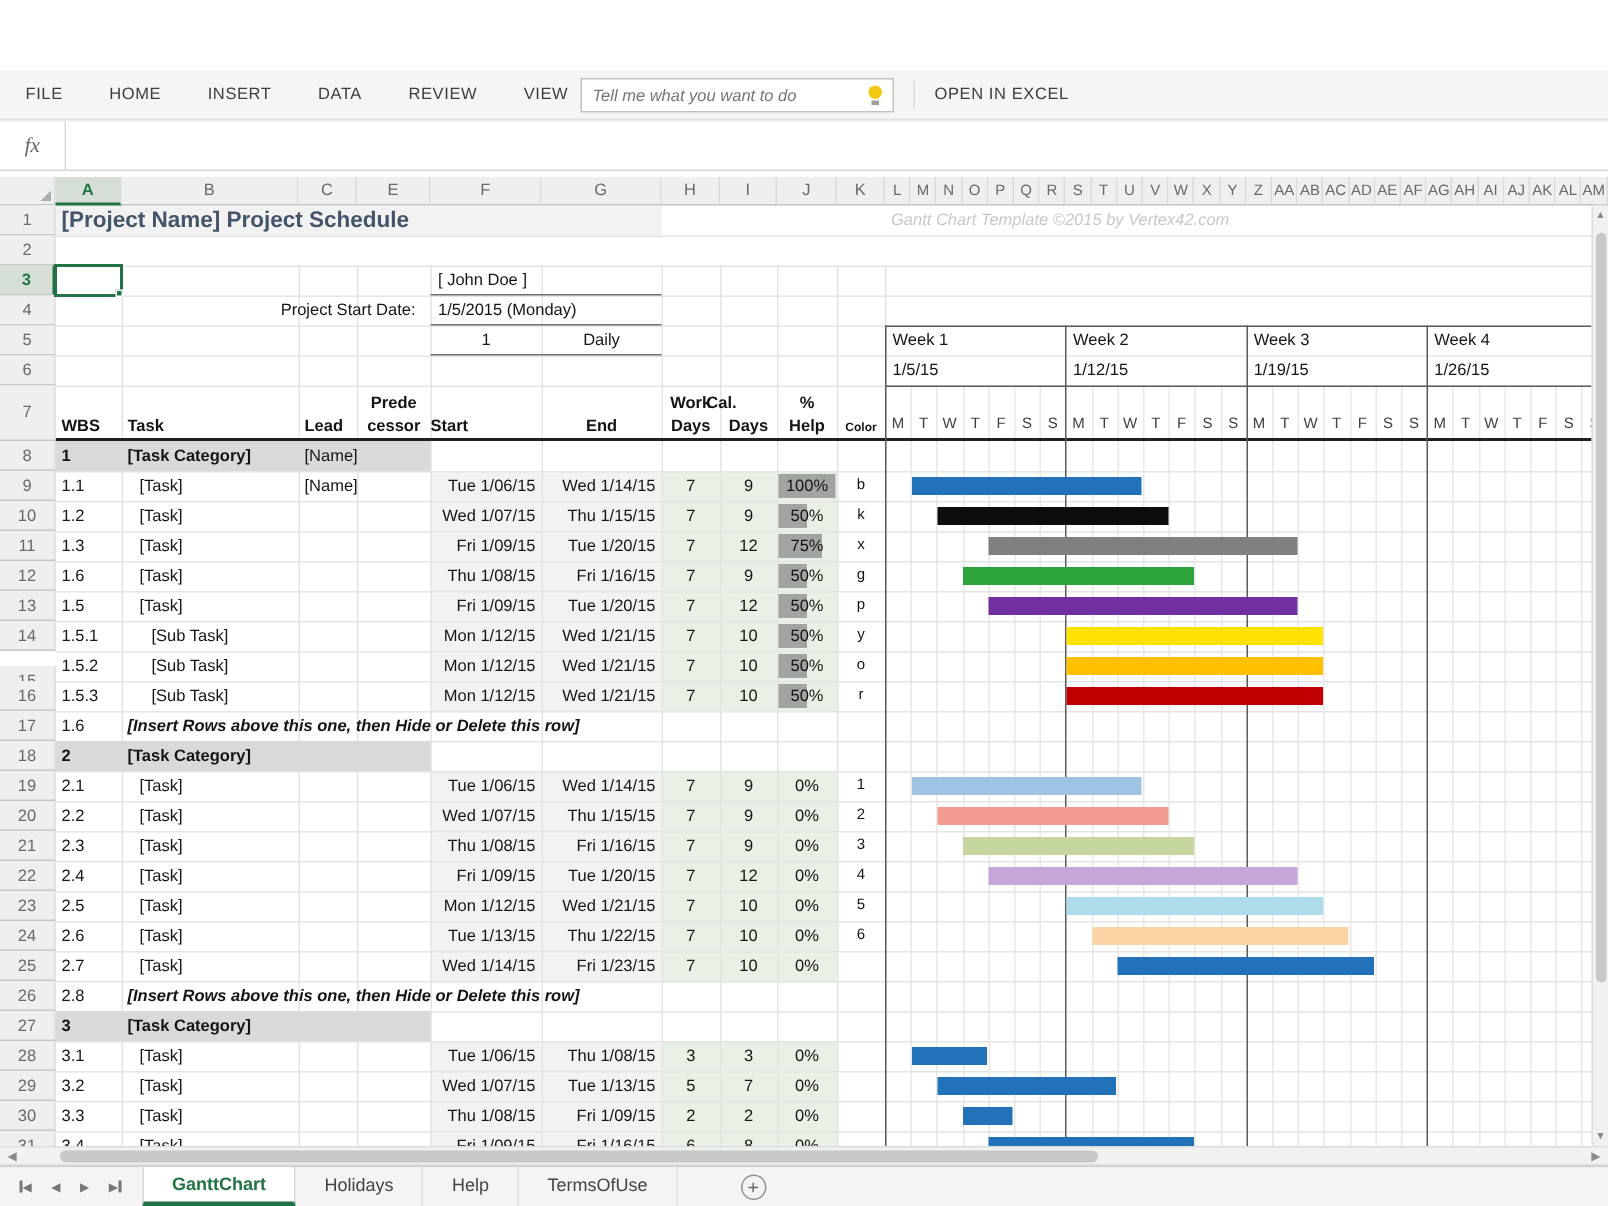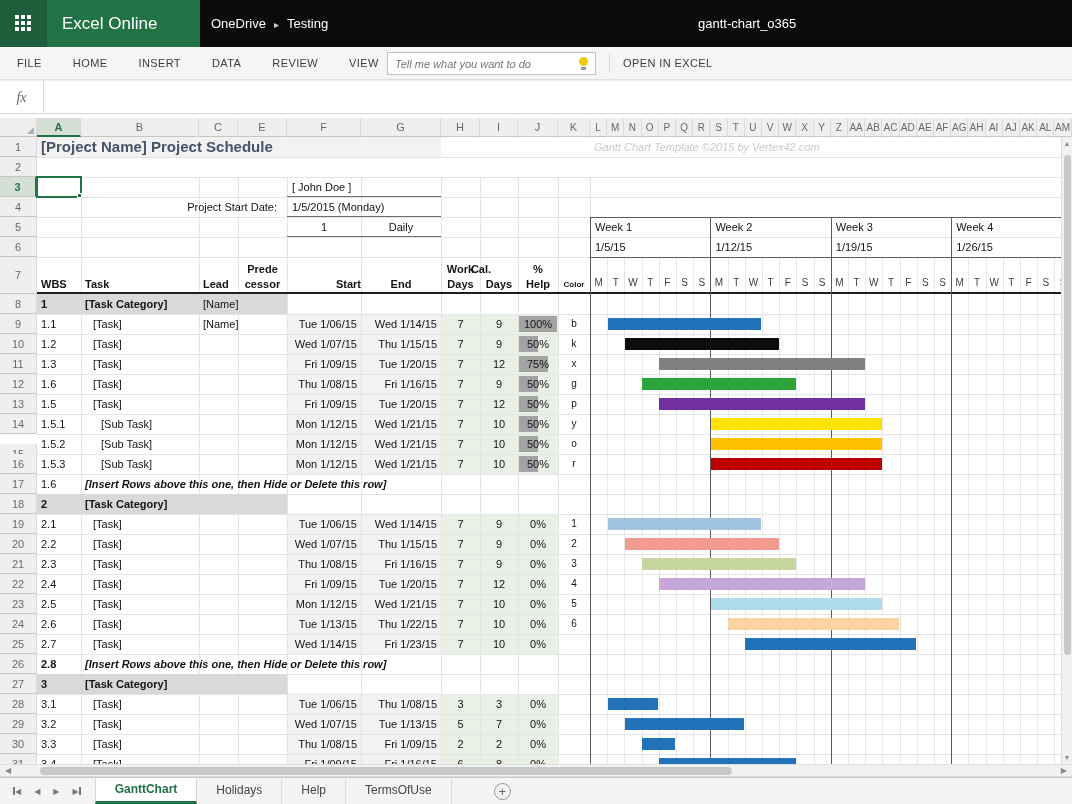--- a/index.html
+++ b/index.html
@@ -70,32 +70,20 @@
 #sheettabs{display:flex;align-items:stretch;}
 .sheettab{padding:0 19px;line-height:25px;font-size:12px;color:#444;cursor:pointer;border-right:1px solid #DEDEDE;}
 .sheettab.active{background:#fff;color:#217346;font-weight:700;border:1px solid #D6D6D6;border-top:0;border-bottom:3px solid #217346;line-height:23px;}
 .addsheet{margin-left:42px;align-self:center;width:17px;height:17px;border:1px solid #949494;border-radius:50%;text-align:center;line-height:15px;font-size:13px;color:#666;cursor:pointer;}
 </style>
 </head>
 <body>
 
 <div class="app">
 
-  <header class="topbar">
-    <div class="brandarea">
-      <div class="waffle">
-          <span class="dots"></span>
-        </div>
-      <span class="brand">Excel Online</span>
-    </div>
-    <div class="crumbs">
-      <span class="crumb">OneDrive</span><span class="crumb-sep">▸</span><span class="crumb">Testing</span>
-    </div>
-    <div class="doctitle">gantt-chart_o365</div>
-  </header>
 
   <nav class="menubar">
     <div class="menutabs" id="menutabs">
         <div class="menutab">FILE</div>
         <div class="menutab">HOME</div>
         <div class="menutab">INSERT</div>
         <div class="menutab">DATA</div>
         <div class="menutab">REVIEW</div>
         <div class="menutab">VIEW</div>
       </div>
@@ -297,21 +285,21 @@
       <div class="ct day" style="position: absolute; left: 985.6px; top: 155px; width: 17.2px; height: 20px;">W</div>
       <div class="ct day" style="position: absolute; left: 1002.8px; top: 155px; width: 17.2px; height: 20px;">T</div>
       <div class="ct day" style="position: absolute; left: 1020px; top: 155px; width: 17.2px; height: 20px;">F</div>
       <div class="ct day" style="position: absolute; left: 1037.2px; top: 155px; width: 17.2px; height: 20px;">S</div>
       <div class="ct day" style="position: absolute; left: 1054.4px; top: 155px; width: 17.2px; height: 20px;">S</div>
       <div class="ct th" style="position: absolute; left: 41px; top: 159px; width: 40px; height: 15px; text-align: left; line-height: 15px; font-size: 11px;">WBS</div>
       <div class="ct th" style="position: absolute; left: 85px; top: 159px; width: 100px; height: 15px; text-align: left; line-height: 15px; font-size: 11px;">Task</div>
       <div class="ct th" style="position: absolute; left: 203px; top: 159px; width: 44px; height: 15px; text-align: left; line-height: 15px; font-size: 11px;">Lead</div>
       <div class="ct th" style="position: absolute; left: 238px; top: 144px; width: 49px; height: 15px; text-align: center; line-height: 15px; font-size: 11px;">Prede</div>
       <div class="ct th" style="position: absolute; left: 238px; top: 159px; width: 49px; height: 15px; text-align: center; line-height: 15px; font-size: 11px;">cessor</div>
-      <div class="ct th" style="position: absolute; left: 287px; top: 159px; width: 74px; height: 15px; text-align: right; line-height: 15px; font-size: 11px;">Start</div>
+      <div class="ct th" style="position: absolute; left: 287px; top: 159px; width: 74px; height: 15px; text-align: left; line-height: 15px; font-size: 11px;">Start</div>
       <div class="ct th" style="position: absolute; left: 361px; top: 159px; width: 80px; height: 15px; text-align: center; line-height: 15px; font-size: 11px;">End</div>
       <div class="ct th" style="position: absolute; left: 441px; top: 144px; width: 39px; height: 15px; text-align: center; line-height: 15px; font-size: 11px;">Work</div>
       <div class="ct th" style="position: absolute; left: 441px; top: 159px; width: 39px; height: 15px; text-align: center; line-height: 15px; font-size: 11px;">Days</div>
       <div class="ct th" style="position: absolute; left: 462px; top: 144px; width: 38px; height: 15px; text-align: center; line-height: 15px; font-size: 11px;">Cal.</div>
       <div class="ct th" style="position: absolute; left: 480px; top: 159px; width: 38px; height: 15px; text-align: center; line-height: 15px; font-size: 11px;">Days</div>
       <div class="ct th" style="position: absolute; left: 518px; top: 144px; width: 40px; height: 15px; text-align: center; line-height: 15px; font-size: 11px;">%</div>
       <div class="ct th" style="position: absolute; left: 518px; top: 159px; width: 40px; height: 15px; text-align: center; line-height: 15px; font-size: 11px;">Help</div>
       <div class="ct th" style="position: absolute; left: 558px; top: 159px; width: 32px; height: 15px; text-align: center; line-height: 15px; font-size: 8px;">Color</div>
       <div class="ct b" style="position: absolute; left: 41px; top: 176px; width: 44px; height: 20px;">1</div>
       <div class="ct b" style="position: absolute; left: 85px; top: 176px; width: 160px; height: 20px;">[Task Category]</div>
@@ -448,21 +436,21 @@
       <div class="ct ctr sm" style="position: absolute; left: 558px; top: 496px; width: 32px; height: 20px;">6</div>
       <div style="position: absolute; left: 728.1px; top: 500px; width: 171px; height: 12px; background: rgb(250, 212, 165);"></div>
       <div class="ct" style="position: absolute; left: 41px; top: 516px; width: 44px; height: 20px;">2.7</div>
       <div class="ct" style="position: absolute; left: 93px; top: 516px; width: 160px; height: 20px;">[Task]</div>
       <div class="ct r" style="position: absolute; left: 287px; top: 516px; width: 70px; height: 20px;">Wed 1/14/15</div>
       <div class="ct r" style="position: absolute; left: 361px; top: 516px; width: 76px; height: 20px;">Fri 1/23/15</div>
       <div class="ct ctr" style="position: absolute; left: 441px; top: 516px; width: 39px; height: 20px;">7</div>
       <div class="ct ctr" style="position: absolute; left: 480px; top: 516px; width: 38px; height: 20px;">10</div>
       <div class="ct ctr" style="position: absolute; left: 518px; top: 516px; width: 40px; height: 20px;">0%</div>
       <div style="position: absolute; left: 745.3px; top: 520px; width: 171px; height: 12px; background: rgb(34, 114, 185);"></div>
-      <div class="ct" style="position: absolute; left: 41px; top: 536px; width: 44px; height: 24px; font-weight: bold;">2.8</div>
+      <div class="ct" style="position: absolute; left: 41px; top: 536px; width: 44px; height: 24px;">2.8</div>
       <div class="ct note" style="position: absolute; left: 85px; top: 536px; width: 430px; height: 20px;">[Insert Rows above this one, then Hide or Delete this row]</div>
       <div class="ct b" style="position: absolute; left: 41px; top: 556px; width: 44px; height: 20px;">3</div>
       <div class="ct b" style="position: absolute; left: 85px; top: 556px; width: 160px; height: 20px;">[Task Category]</div>
       <div class="ct" style="position: absolute; left: 41px; top: 576px; width: 44px; height: 20px;">3.1</div>
       <div class="ct" style="position: absolute; left: 93px; top: 576px; width: 160px; height: 20px;">[Task]</div>
       <div class="ct r" style="position: absolute; left: 287px; top: 576px; width: 70px; height: 20px;">Tue 1/06/15</div>
       <div class="ct r" style="position: absolute; left: 361px; top: 576px; width: 76px; height: 20px;">Thu 1/08/15</div>
       <div class="ct ctr" style="position: absolute; left: 441px; top: 576px; width: 39px; height: 20px;">3</div>
       <div class="ct ctr" style="position: absolute; left: 480px; top: 576px; width: 38px; height: 20px;">3</div>
       <div class="ct ctr" style="position: absolute; left: 518px; top: 576px; width: 40px; height: 20px;">0%</div>

